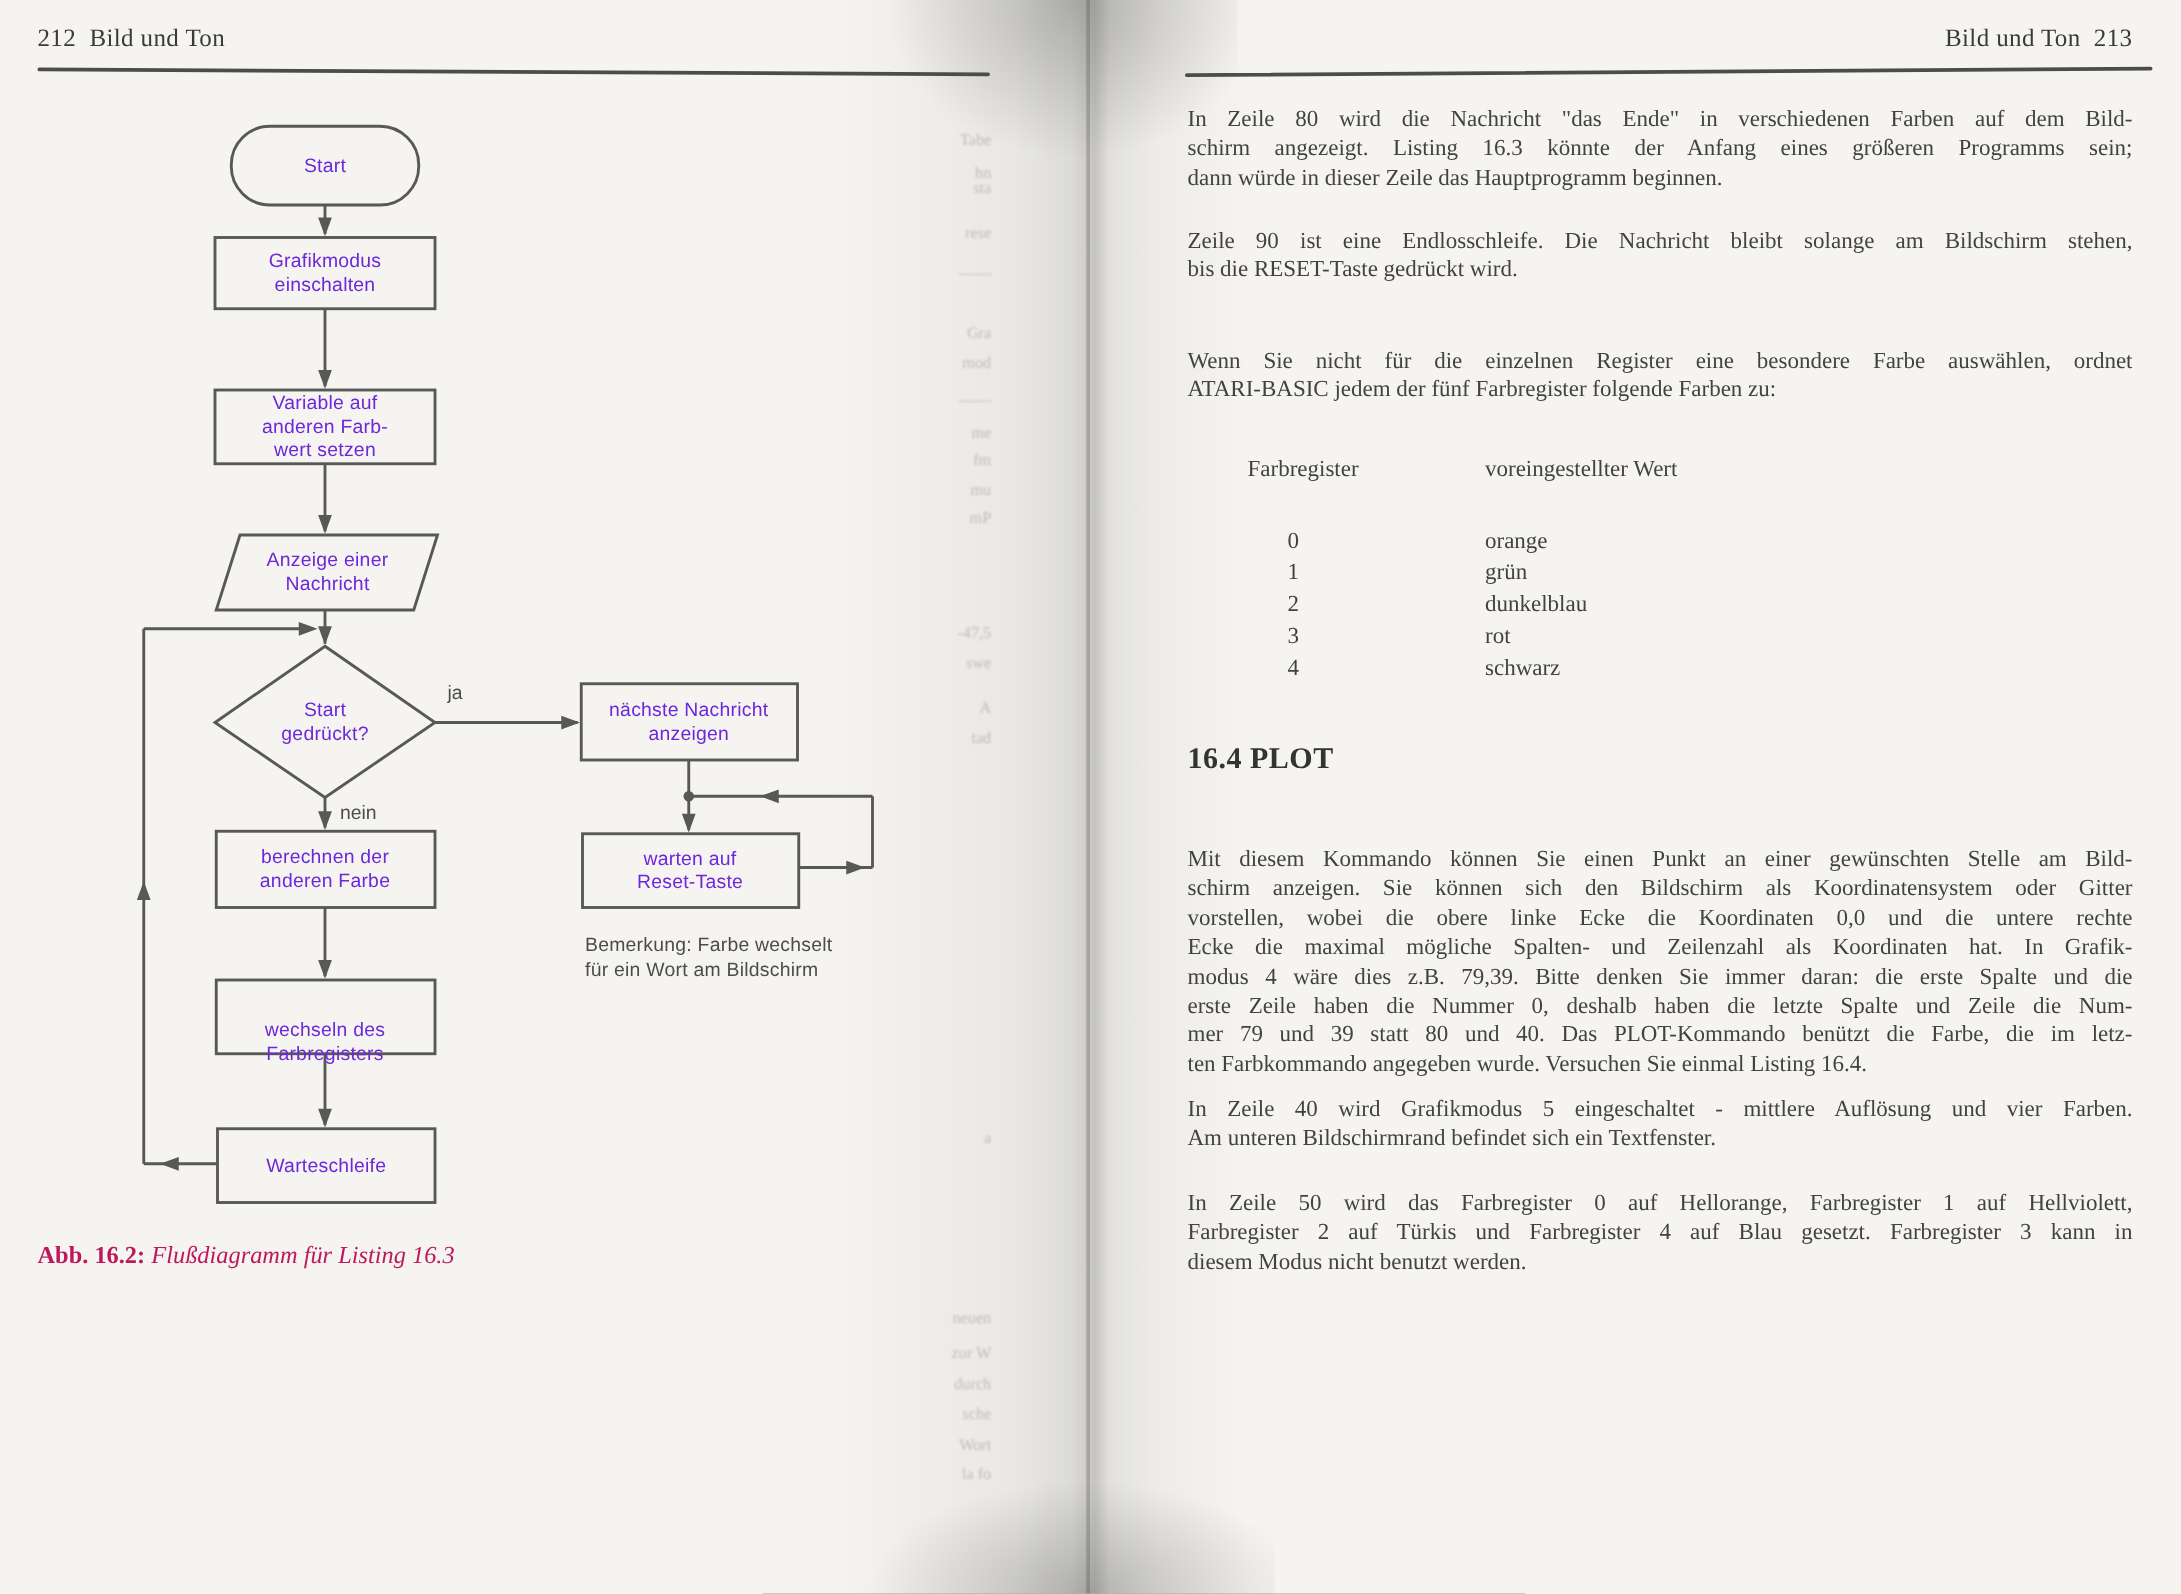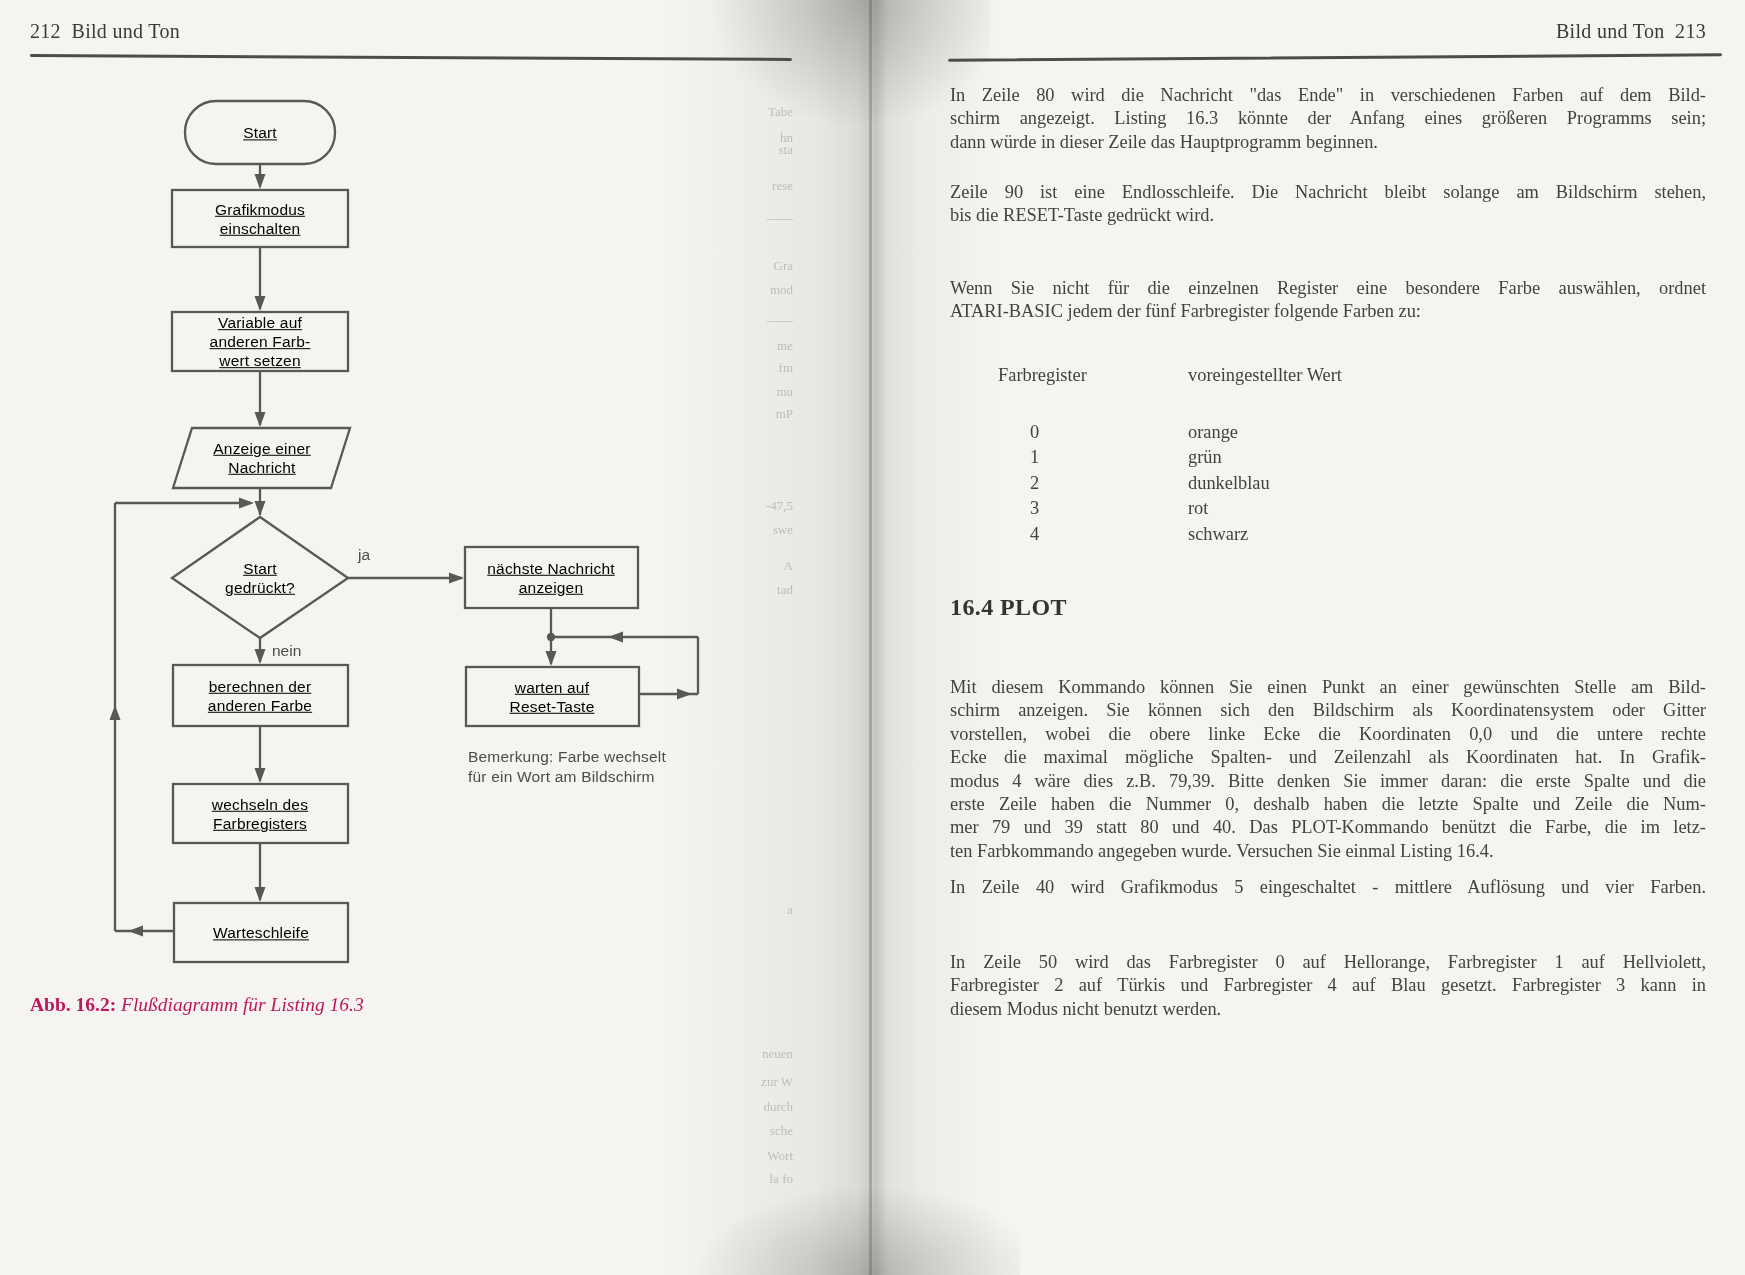--- a/index.html
+++ b/index.html
@@ -23,21 +23,21 @@
   .pheader .ital{margin-top:44px;}
   .pheader .num{font-style:normal;}
   .hrule{position:absolute;height:2.5px;background:#4c4c4a;border-radius:2px;}
   .hrule.left{left:30px;top:56px;width:762px;transform:rotate(0.3deg);}
   .hrule.right{left:948px;top:56px;width:774px;transform:rotate(-0.4deg);}
 
   
   .flow-svg{position:absolute;left:0;top:0;}
   .fnode{position:absolute;transform:translate(-50%,-50%);text-align:center;
     font-family:"Liberation Sans",sans-serif;font-size:15.5px;line-height:1.24;
-    color:#000000;white-space:pre-line;width:180px;letter-spacing:0.2px;text-decoration:underline;}
+    color:#6d28d9;white-space:pre-line;width:180px;letter-spacing:0.2px;}
   .fedge{position:absolute;font-family:"Liberation Sans",sans-serif;font-size:15.5px;color:#4c4c4c;}
   .fnote{position:absolute;left:468px;top:747px;font-family:"Liberation Sans",sans-serif;
     font-size:15.5px;line-height:1.3;color:#4c4c4c;white-space:pre-line;letter-spacing:0.2px;}
   .caption{position:absolute;left:30px;top:994px;font-size:19.5px;color:#be185d;}
   .caption .cap-label{font-weight:bold;}
   .caption .cap-text{font-style:italic;}
 
   
   .rp{position:absolute;left:950px;top:0;width:756px;font-size:18.4px;line-height:23.4px;color:#42423f;}
   .para{position:absolute;width:100%;}
@@ -163,21 +163,21 @@
 einschalten</div>
   <div class="fnode" style="left:260px;top:342px;">Variable auf
 anderen Farb-
 wert setzen</div>
   <div class="fnode" style="left:262px;top:458px;">Anzeige einer
 Nachricht</div>
   <div class="fnode" style="left:260px;top:578px;">Start
 gedrückt?</div>
   <div class="fnode" style="left:260px;top:696px;">berechnen der
 anderen Farbe</div>
-  <div class="fnode" style="left:260px;top:814px;">wechseln des
+  <div class="fnode" style="left:260px;top:834px;">wechseln des
 Farbregisters</div>
   <div class="fnode" style="left:261px;top:933px;">Warteschleife</div>
   <div class="fnode" style="left:551px;top:578px;">nächste Nachricht
 anzeigen</div>
   <div class="fnode" style="left:552px;top:697px;">warten auf
 Reset-Taste</div>
   <div class="fedge" style="left:358px;top:546px;">ja</div>
   <div class="fedge" style="left:272px;top:642px;">nein</div>
   <div class="fnote">Bemerkung: Farbe wechselt
 für ein Wort am Bildschirm</div>
@@ -236,20 +236,21 @@
         <div class="jline">schirm anzeigen. Sie können sich den Bildschirm als Koordinatensystem oder Gitter</div>
         <div class="jline">vorstellen, wobei die obere linke Ecke die Koordinaten 0,0 und die untere rechte</div>
         <div class="jline">Ecke die maximal mögliche Spalten- und Zeilenzahl als Koordinaten hat. In Grafik-</div>
         <div class="jline">modus 4 wäre dies z.B. 79,39. Bitte denken Sie immer daran: die erste Spalte und die</div>
         <div class="jline">erste Zeile haben die Nummer 0, deshalb haben die letzte Spalte und Zeile die Num-</div>
         <div class="jline">mer 79 und 39 statt 80 und 40. Das PLOT-Kommando benützt die Farbe, die im letz-</div>
         <div class="jline jlast">ten Farbkommando angegeben wurde. Versuchen Sie einmal Listing 16.4.</div>
       </div>
     <div class="para p5">
         <div class="jline">In Zeile 40 wird Grafikmodus 5 eingeschaltet - mittlere Auflösung und vier Farben.</div>
+        <div class="jline jlast">Am unteren Bildschirmrand befindet sich ein Textfenster.</div>
       </div>
     <div class="para p6">
         <div class="jline">In Zeile 50 wird das Farbregister 0 auf Hellorange, Farbregister 1 auf Hellviolett,</div>
         <div class="jline">Farbregister 2 auf Türkis und Farbregister 4 auf Blau gesetzt. Farbregister 3 kann in</div>
         <div class="jline jlast">diesem Modus nicht benutzt werden.</div>
       </div>
   </div>
 
 </div>
 

